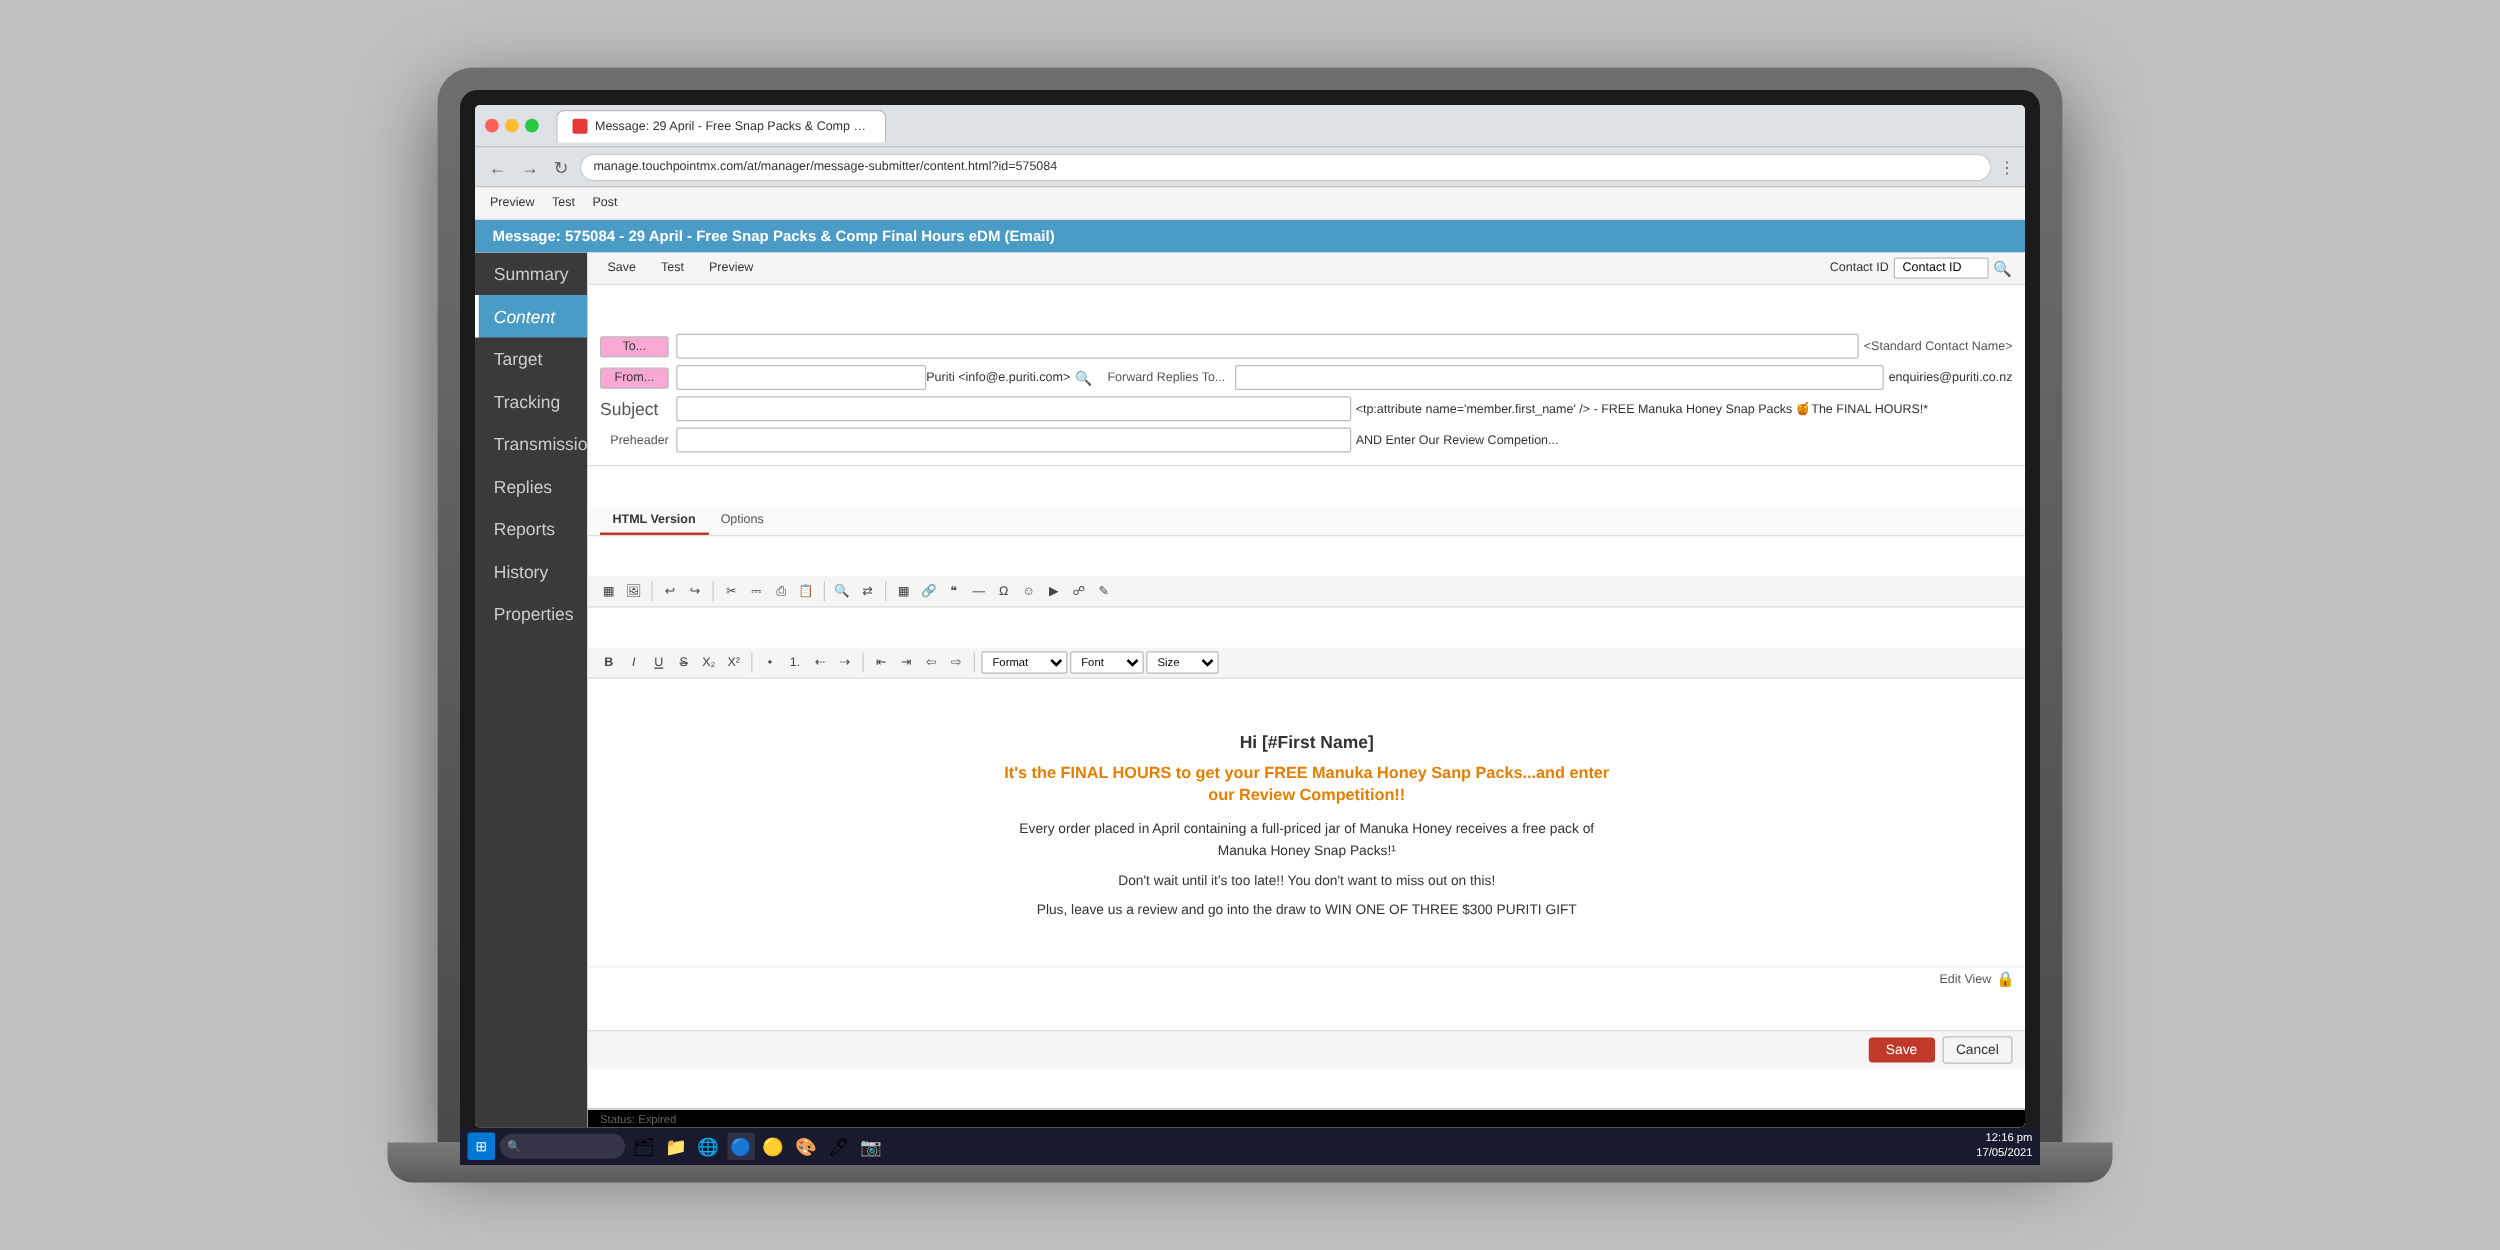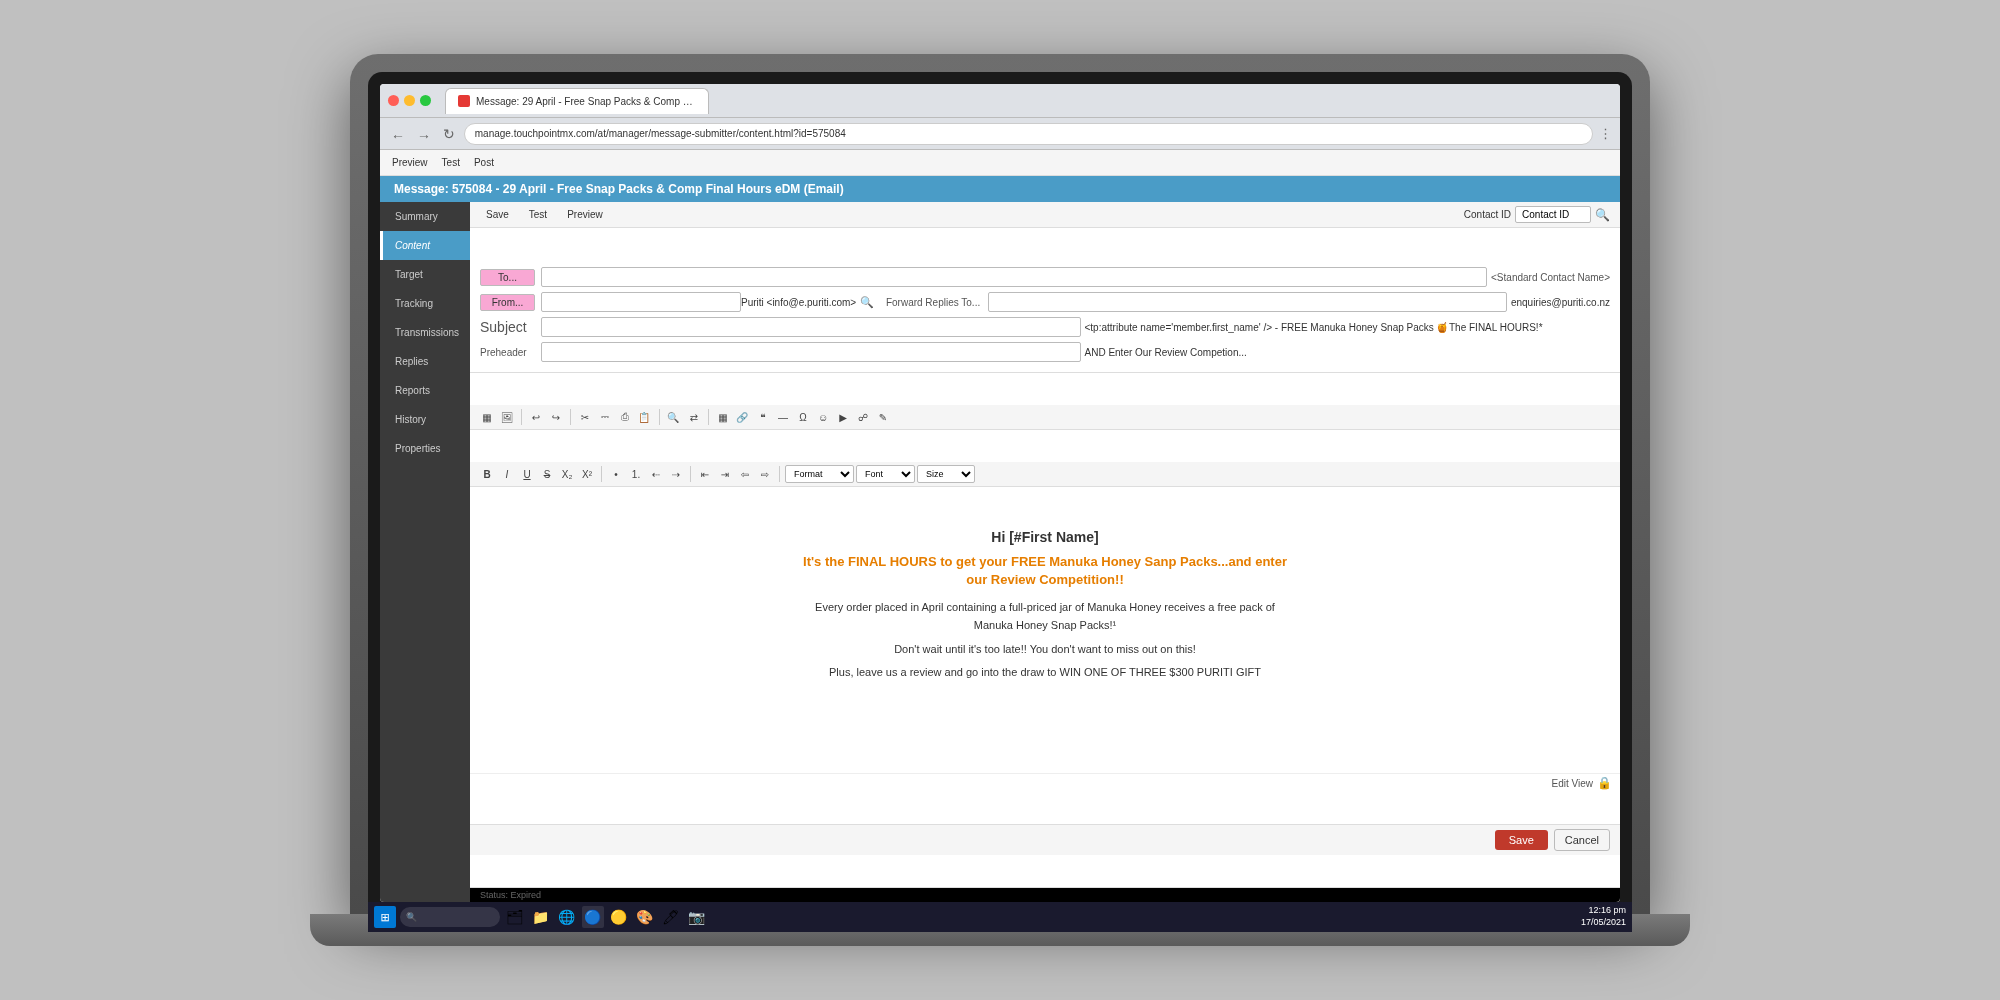--- a/index.html
+++ b/index.html
@@ -172,21 +172,21 @@
     .sidebar {
       width: 90px;
       background: #3a3a3a;
       color: #fff;
       flex-shrink: 0;
       display: flex;
       flex-direction: column;
     }
     .sidebar-item {
       padding: 9px 12px;
-      font-size: 10px;
+      font-size: 14px;
       cursor: pointer;
       color: #ccc;
       border-left: 3px solid transparent;
     }
     .sidebar-item.active {
       background: #4a9cc7;
       color: #fff;
       border-left: 3px solid #fff;
       font-style: italic;
     }
@@ -543,26 +543,30 @@
                 <span style="font-size:10px; color:#333; margin-left:4px;">enquiries@puriti.co.nz</span>
               </div>
 
               <div class="form-row">
                 <span style="font-size:14px; color:#555; min-width:55px; margin-right:6px;">Subject</span>
                 <input class="form-input" style="font-size: 10px;" value="">
                 <span style="font-size:10px; color:#333; flex:1; margin-left:4px;">&lt;tp:attribute name='member.first_name' /&gt; - FREE Manuka Honey Snap Packs 🍯The FINAL HOURS!*</span>
               </div>
 
               <div class="form-row">
-                <span style="font-size:10px; color:#555; min-width:55px; margin-right:6px;">Preheader</span>
+                <span style="font-size:10px; color:#555; min-width:55px; margin-right:6px;text-align:right;">Preheader</span>
                 <input class="form-input" style="font-size: 10px;" value="">
                 <span style="font-size:10px; color:#333; flex:1; margin-left:4px;">AND Enter Our Review Competion...</span>
               </div>
             </div>
 
+            <div class="editor-tabs">
+              <div class="editor-tab active">HTML Version</div>
+              <div class="editor-tab">Options</div>
+            </div>
 
             <div class="editor-toolbar">
               <span class="toolbar-icon">▦</span>
               <span class="toolbar-icon">🖼</span>
               <div class="toolbar-sep"></div>
               <span class="toolbar-icon">↩</span>
               <span class="toolbar-icon">↪</span>
               <div class="toolbar-sep"></div>
               <span class="toolbar-icon">✂</span>
               <span class="toolbar-icon">⎓</span>

